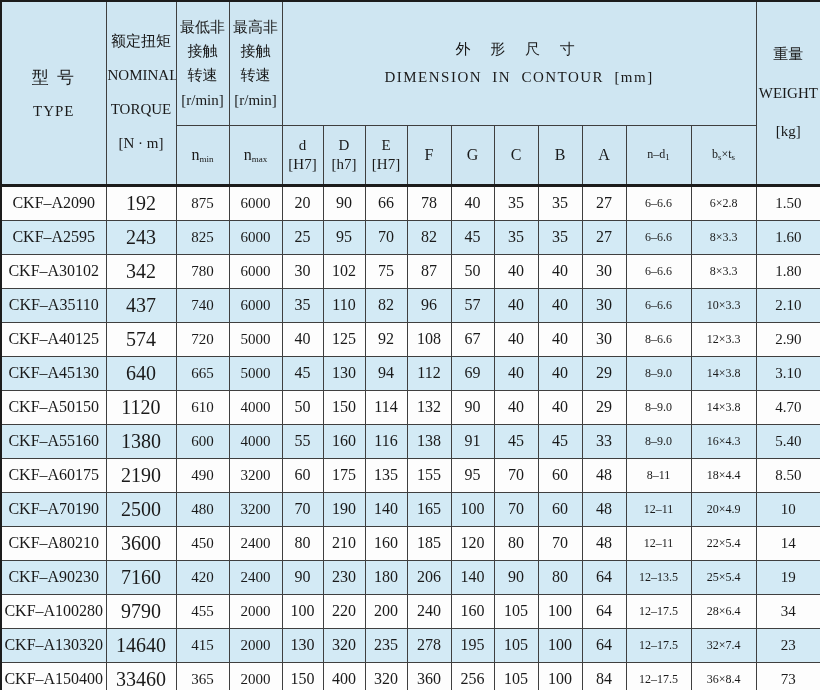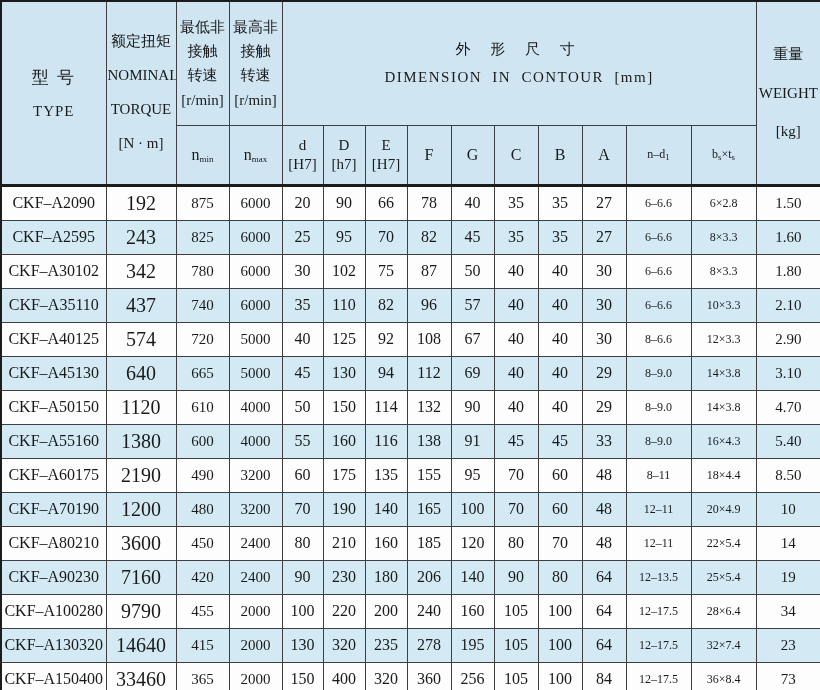--- a/index.html
+++ b/index.html
@@ -260,21 +260,21 @@
         <td class="col-G">95</td>
         <td class="col-C">70</td>
         <td class="col-B">60</td>
         <td class="col-A">48</td>
         <td class="col-n_d1">8–11</td>
         <td class="col-b_t">18×4.4</td>
         <td class="col-weight">8.50</td>
       </tr>
       <tr>
         <td class="col-model">CKF–A70190</td>
-        <td class="col-torque">1200</td>
+        <td class="col-torque">2500</td>
         <td class="col-n_min">480</td>
         <td class="col-n_max">3200</td>
         <td class="col-d">70</td>
         <td class="col-D">190</td>
         <td class="col-E">140</td>
         <td class="col-F">165</td>
         <td class="col-G">100</td>
         <td class="col-C">70</td>
         <td class="col-B">60</td>
         <td class="col-A">48</td>

